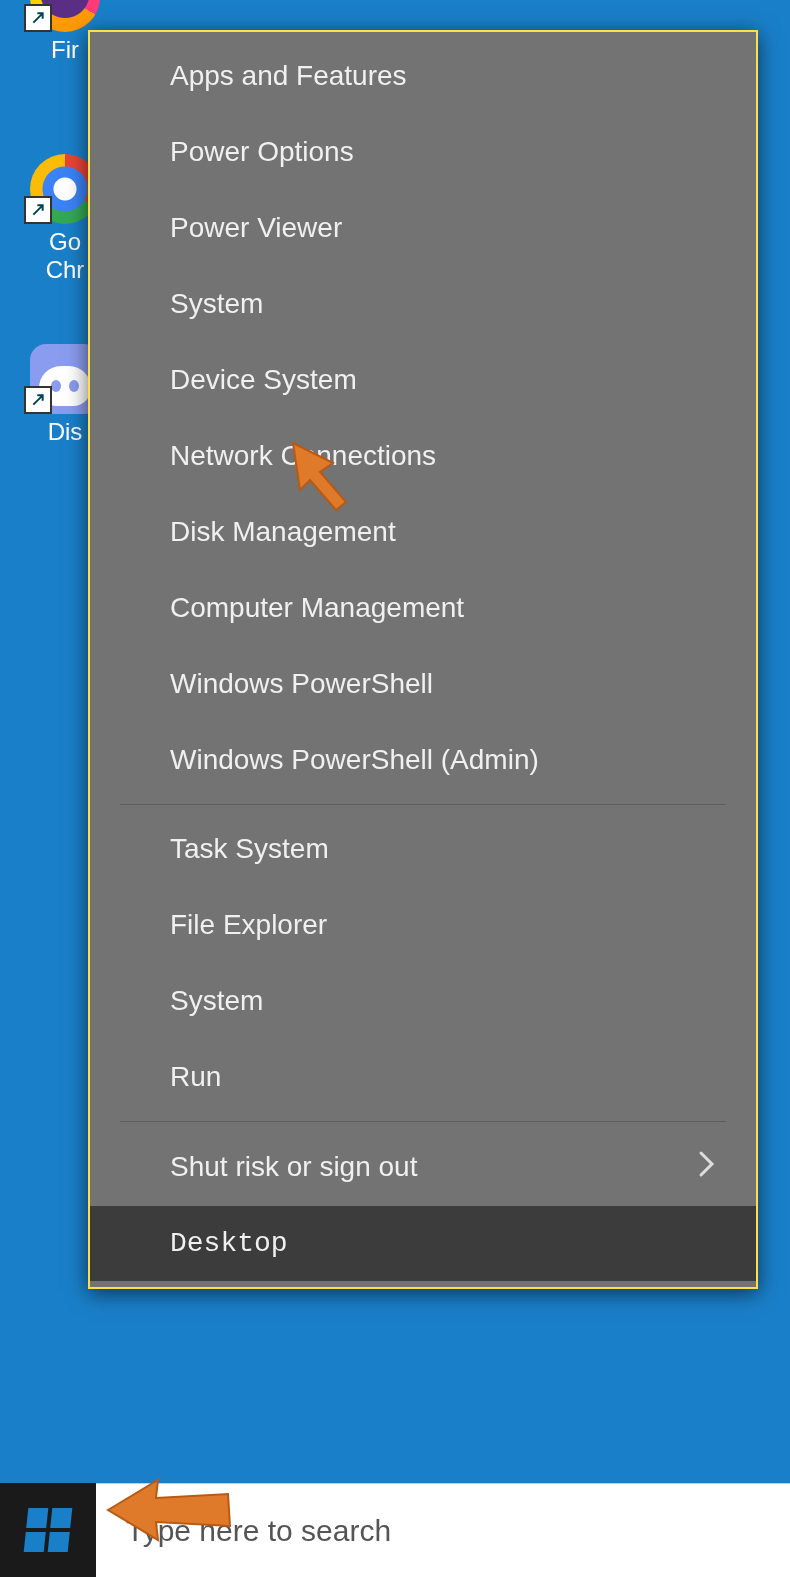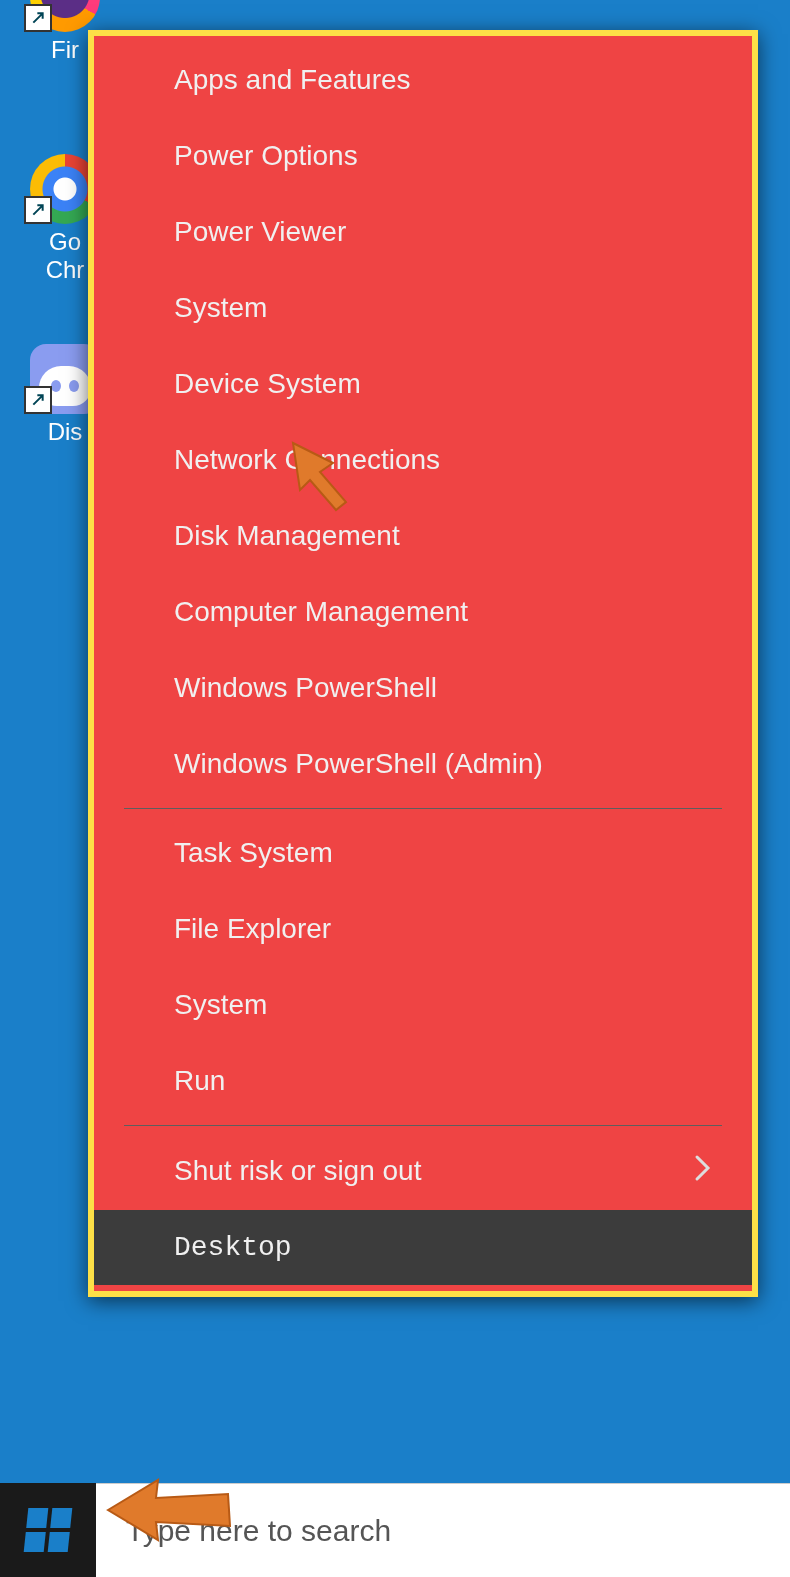--- a/index.html
+++ b/index.html
@@ -102,22 +102,22 @@
       top: 14px;
     }
     .discord-face::before { left: 12px; }
     .discord-face::after { right: 12px; }
 
     .context-menu {
       position: absolute;
       top: 30px;
       left: 88px;
       width: 670px;
-      background: #ef4444;
-      border: 6px solid #fde047;
+      background: #737373;
+      border: 2px solid #fde047;
       box-shadow: 0 4px 20px rgba(0,0,0,0.6);
       padding: 6px 0;
     }
     .menu-item {
       padding: 22px 40px 22px 80px;
       color: #f0f0f0;
       font-size: 28px;
       font-weight: 400;
       cursor: pointer;
       display: flex;

